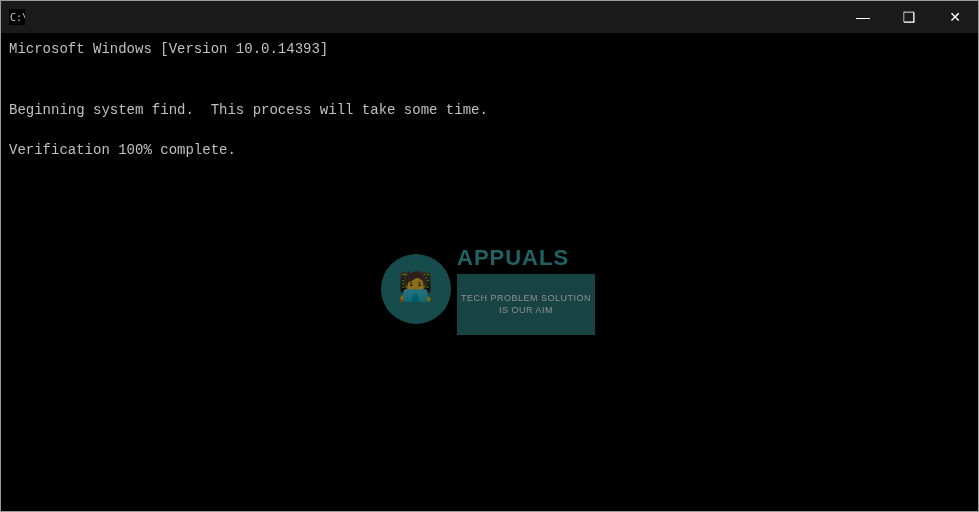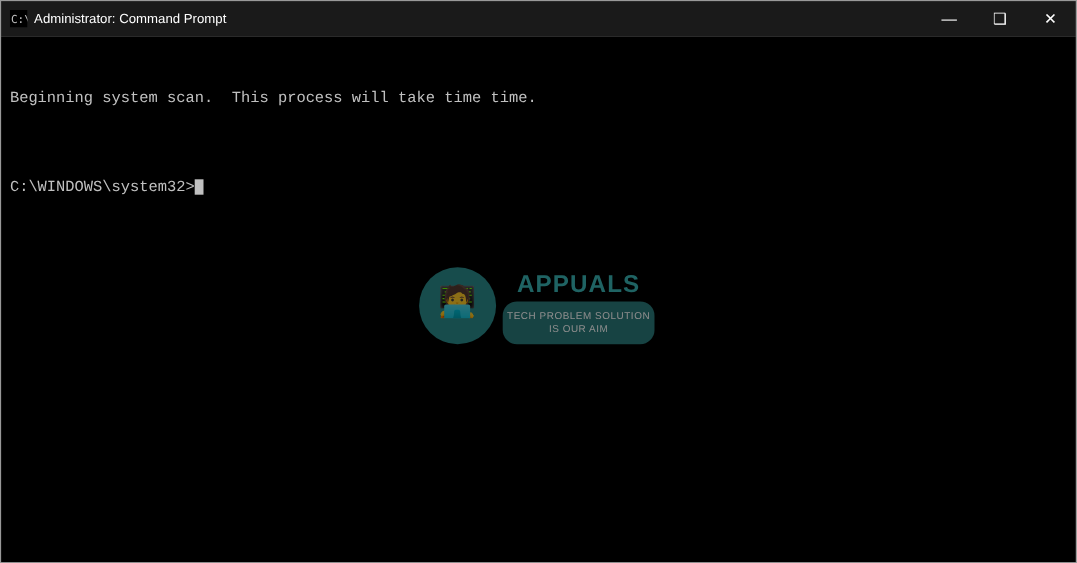--- a/index.html
+++ b/index.html
@@ -139,67 +139,65 @@
       display: flex;
       flex-direction: column;
     }
 
     .watermark-brand {
       font-family: Arial, sans-serif;
       font-size: 22px;
       font-weight: bold;
       color: #3ab5b5;
       letter-spacing: 1px;
-      text-align: center;
     }
 
     .watermark-sub {
       background: #2a7a7a;
       color: #ffffff;
       font-size: 9px;
       font-family: Arial, sans-serif;
-      padding: 7px 4px;
+      padding: 18px 4px;
       letter-spacing: 0.5px;
       text-align: center;
-      border-radius: 13px;
     }
 
     .title-icon-svg {
       width: 16px;
       height: 16px;
     }
   </style>
 </head>
 <body>
 
 <div class="window">
 
   <div class="title-bar">
     <div class="title-bar-icon">
       <svg class="title-icon-svg" viewBox="0 0 16 16" fill="none">
         <rect width="16" height="16" fill="#000"></rect>
         <text x="1" y="12" font-size="10" fill="#c0c0c0" font-family="monospace">C:\</text>
       </svg>
     </div>
-    <span class="title-bar-text">Administrator: Command Prompt</span>
     <div class="title-bar-controls">
       <button class="title-bar-btn">—</button>
       <button class="title-bar-btn">❑</button>
       <button class="title-bar-btn close-btn">✕</button>
     </div>
   </div>
 
   <div class="console-body">
-    <div class="console-line empty"></div>
-    <div class="console-line empty"></div>
-    <div class="console-line">Beginning system scan.  This process will take time time.</div>
-    <div class="console-line empty"></div>
-    <div class="console-line empty"></div>
-    <div class="console-line empty"></div>
-    <div class="console-line">C:\WINDOWS\system32&gt;<span class="cursor"></span></div>
+    <div class="console-line">Microsoft Windows [Version 10.0.14393]</div>
+    <div class="console-line empty"></div>
+    <div class="console-line empty"></div>
+    <div class="console-line">Beginning system find.  This process will take some time.</div>
+    <div class="console-line empty"></div>
+    <div class="console-line">Verification 100% complete.</div>
+    <div class="console-line empty"></div>
+    <div class="console-line empty"></div>
 
     <div class="watermark">
       <div class="watermark-circle">
         <span class="watermark-figure">🧑‍💻</span>
       </div>
       <div class="watermark-text-block">
         <span class="watermark-brand">APPUALS</span>
         <span class="watermark-sub">TECH PROBLEM SOLUTION<br>IS OUR AIM</span>
       </div>
     </div>

